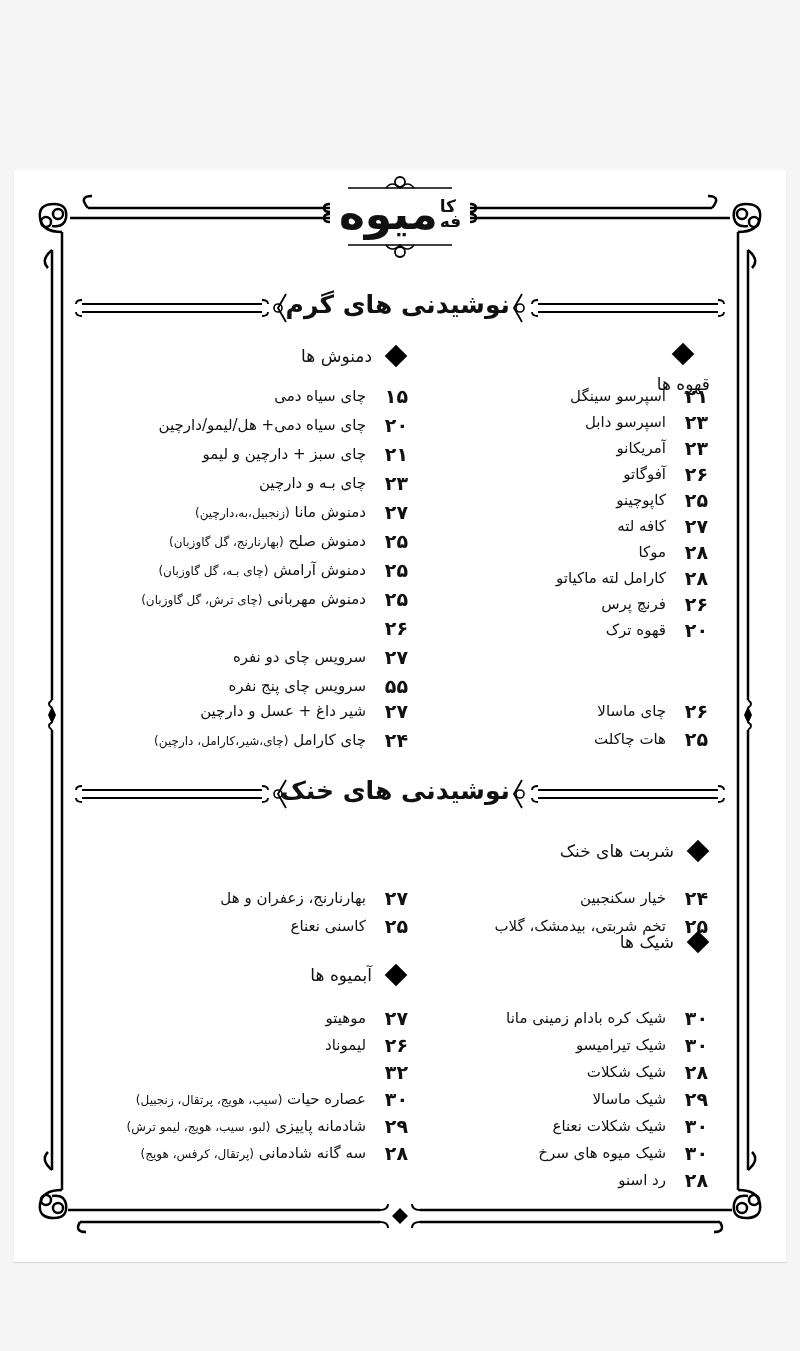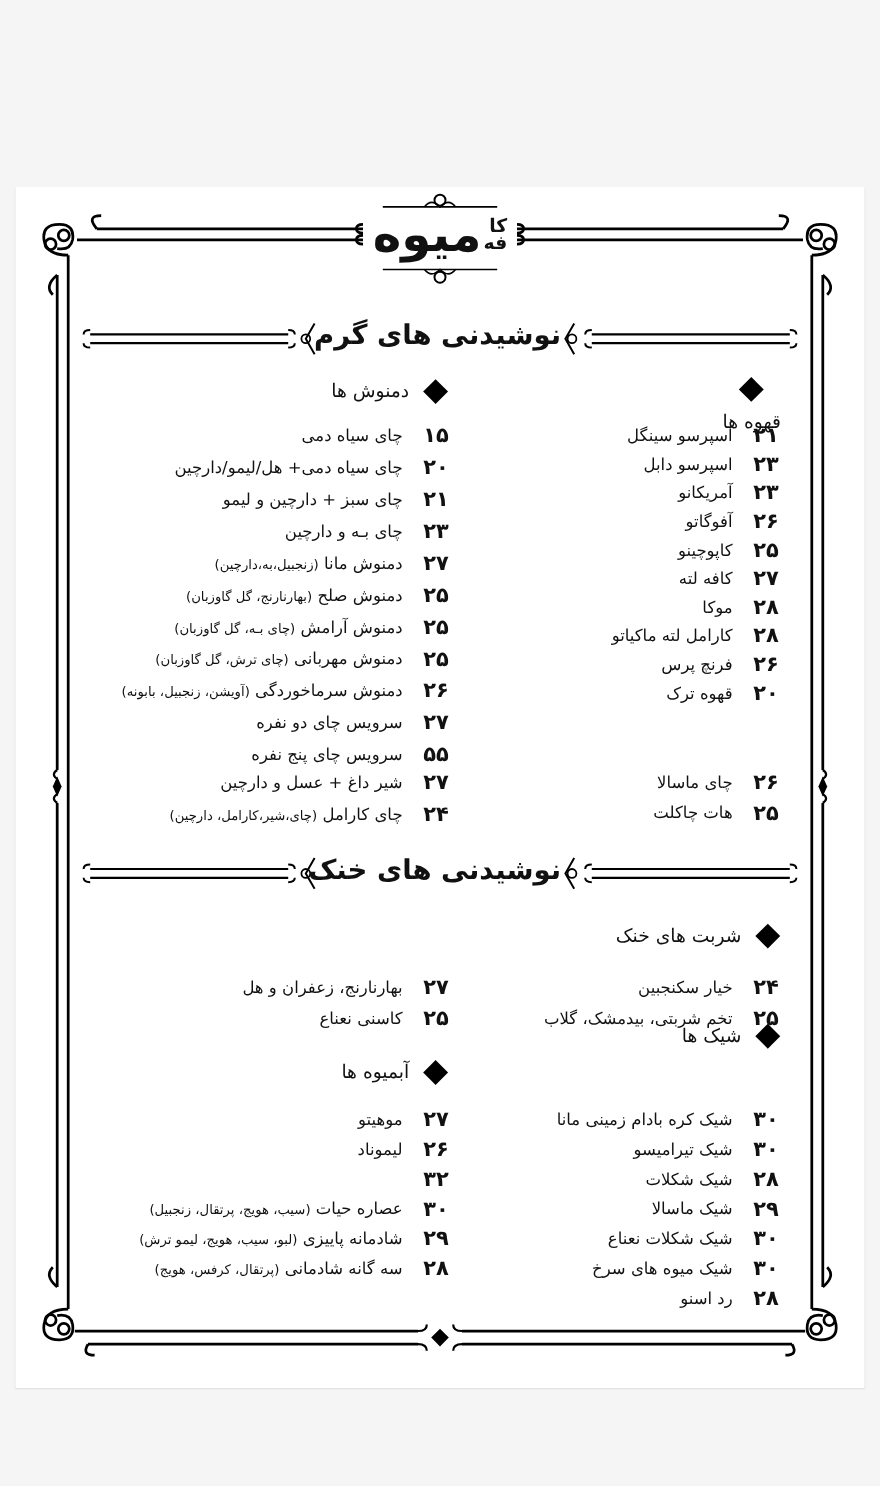--- a/index.html
+++ b/index.html
@@ -10,21 +10,21 @@
   .card {
     position:absolute; left:14px; top:170px; width:772px; height:1092px;
     background:#fff; box-shadow:0 1px 1px rgba(0,0,0,0.12);
   }
   svg.frame { position:absolute; left:0; top:0; }
   .logo {
     position:absolute; left:340px; top:186px; width:120px; height:56px;
     display:flex; align-items:center; justify-content:center; direction:rtl;
   }
   .logo .main { font-size:44px; font-weight:900; letter-spacing:-2px; line-height:1; }
-  .logo .small { font-size:17px; font-weight:900; line-height:0.9; display:flex; flex-direction:column; margin-left:2px; }
+  .logo .small { font-size:17px; font-weight:900; line-height:0.9; display:flex; flex-direction:column; margin-left:2px;align-items:flex-end; }
   .section-title {
     position:absolute; font-weight:900; font-size:25px; direction:rtl; white-space:nowrap;
     text-align:center; line-height:1;
   }
   .cat {
     position:absolute; direction:rtl; display:flex; align-items:center; gap:12px;
     font-weight:400; font-size:17px; white-space:nowrap;
   }
   .diamond {
     width:16px; height:16px; background:#000; transform:rotate(45deg); display:inline-block;
@@ -233,21 +233,20 @@
     <div class="row" style="right: 392px; top: 557px;">
       <span class="price">۲۵</span>
       <span class="name"><span>دمنوش آرامش</span> <span class="note">(چای بـه، گل گاوزبان)</span></span>
     </div>
     <div class="row" style="right: 392px; top: 586px;">
       <span class="price">۲۵</span>
       <span class="name"><span>دمنوش مهربانی</span> <span class="note">(چای ترش، گل گاوزبان)</span></span>
     </div>
     <div class="row" style="right: 392px; top: 615px;">
       <span class="price">۲۶</span>
-      <span class="name"><span>دمنوش سرماخوردگی</span> <span class="note">(آویشن، زنجبیل، بابونه)</span></span>
     </div>
     <div class="row" style="right: 392px; top: 644px;">
       <span class="price">۲۷</span>
       <span class="name"><span>سرویس چای دو نفره</span></span>
     </div>
     <div class="row" style="right: 392px; top: 673px;">
       <span class="price">۵۵</span>
       <span class="name"><span>سرویس چای پنج نفره</span></span>
     </div>
     <div class="row" style="right: 392px; top: 698px;">

